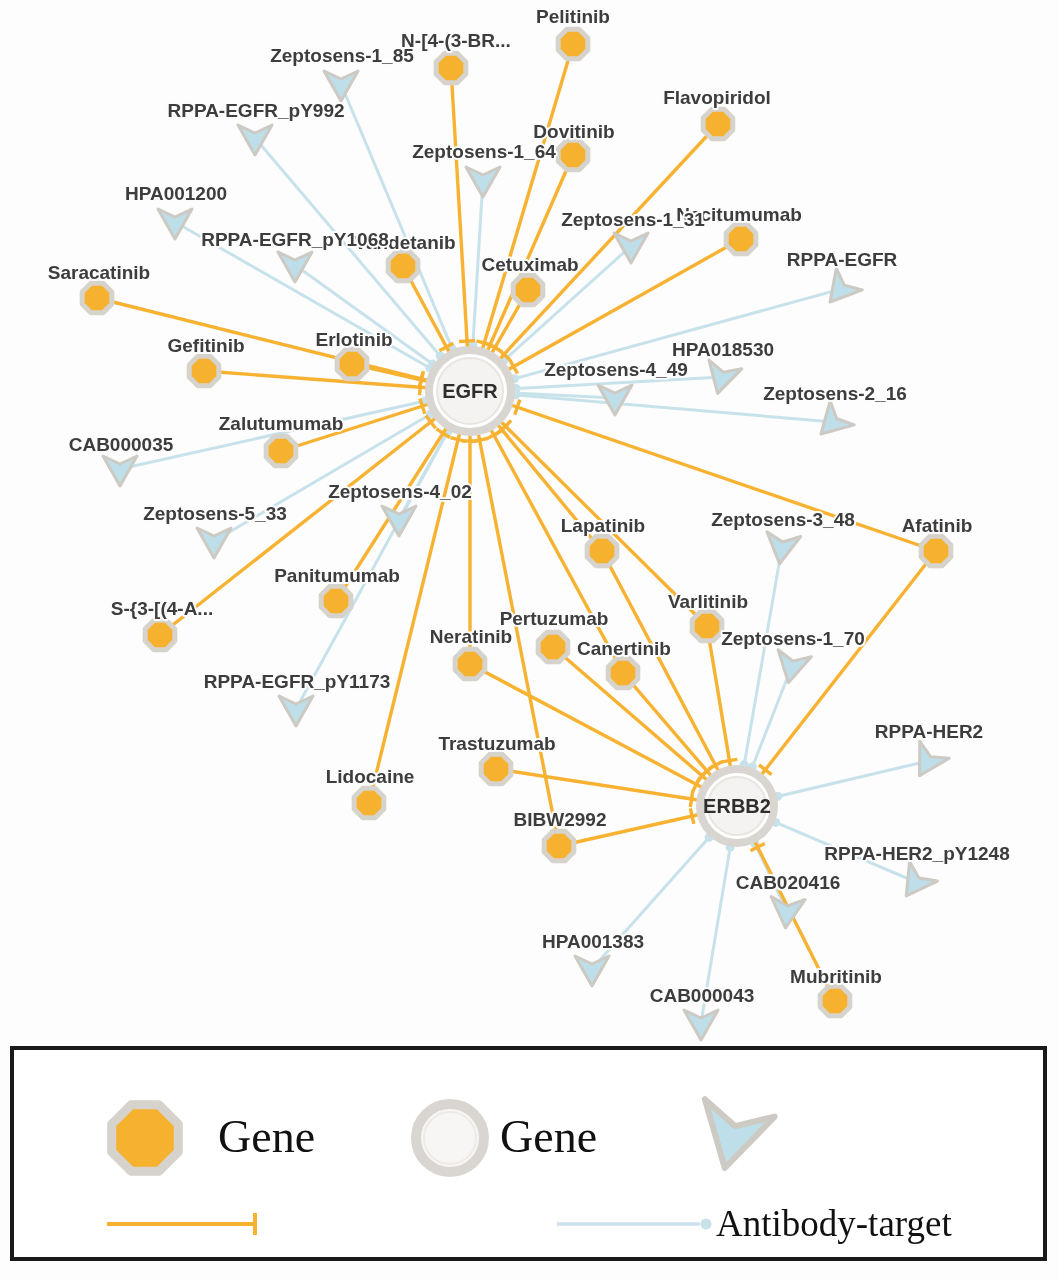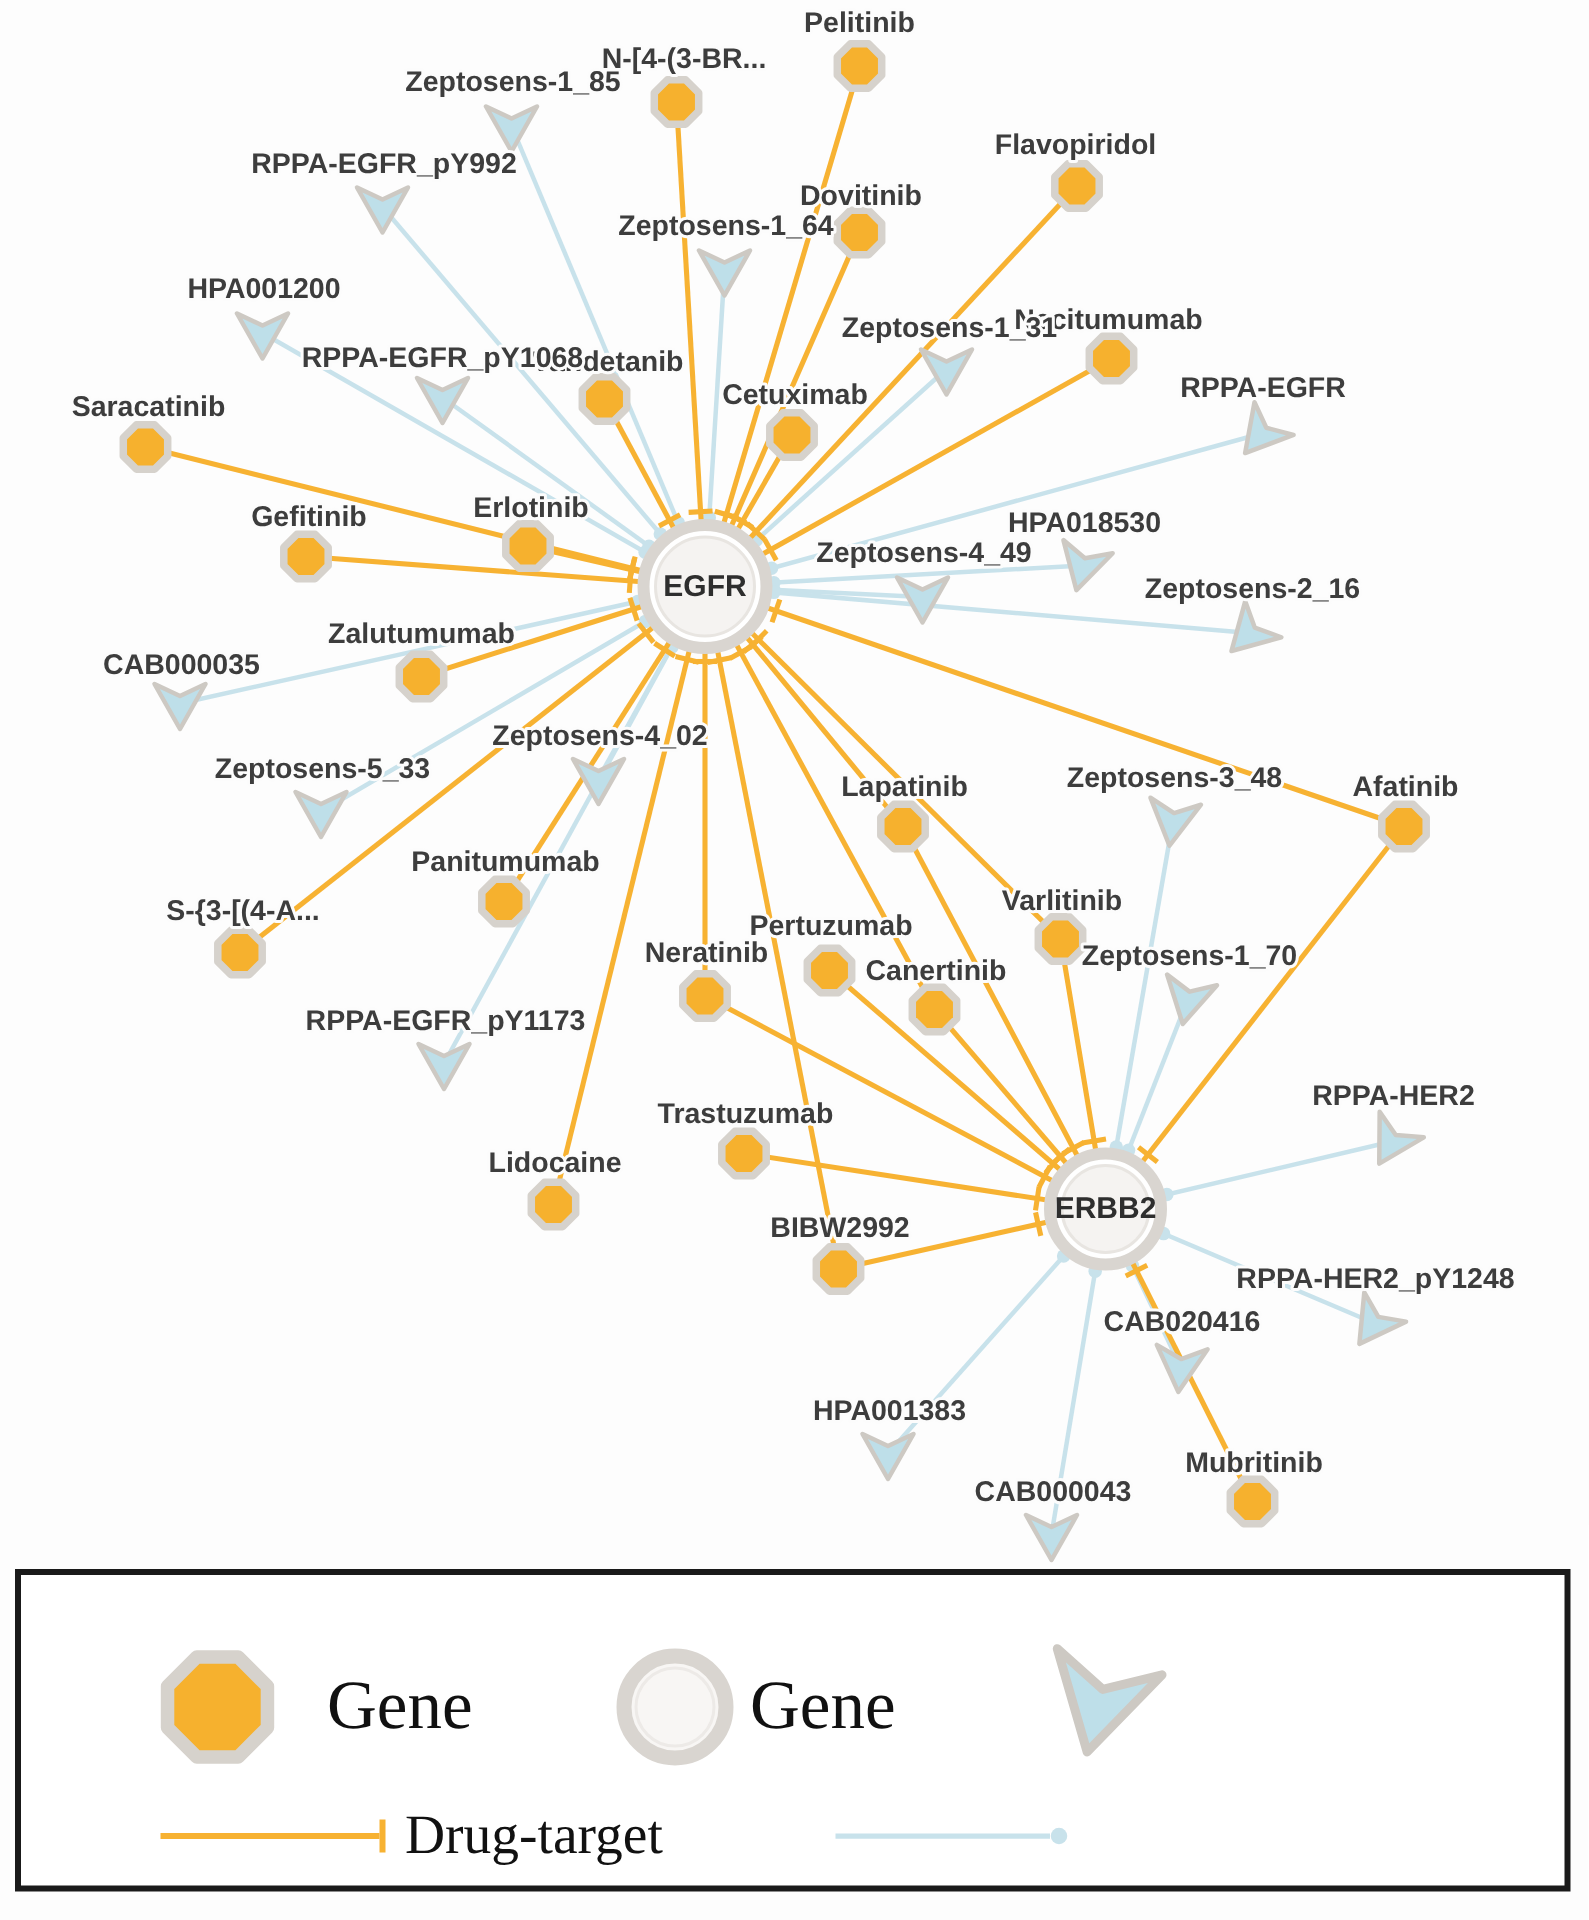--- a/index.html
+++ b/index.html
@@ -244,20 +244,20 @@
   <div class="legend-item-label" style="left:500px;top:1110px">Gene</div>
 
   <svg class="lg" style="left:683px;top:1085px" width="100" height="100" viewBox="-50 -50 100 100">
     <path d="M -36 -28 L 0 -9 L 36 -28 L 0 34 Z" transform="rotate(14)" stroke-width="6" stroke-linejoin="round" fill="#BEDFE9" stroke="#CDC9C3"></path>
   </svg>
 
   <svg class="lg" style="left:103px;top:1208px" width="165" height="32">
     <line x1="4" y1="16" x2="150" y2="16" stroke-width="4" stroke="#F7B232"></line>
     <line x1="152" y1="5" x2="152" y2="27" stroke-width="4" stroke="#F7B232"></line>
   </svg>
-  <div class="legend-edge-label" style="left:270px;top:1202px">Drug-target</div>
 
   <svg class="lg" style="left:553px;top:1208px" width="165" height="32">
     <line x1="4" y1="16" x2="147" y2="16" stroke-width="3.5" stroke="#C8E2EB"></line>
     <circle cx="153" cy="16" r="5.5" fill="#C8E2EB"></circle>
   </svg>
+  <div class="legend-edge-label" style="left:716px;top:1202px">Antibody-target</div>
 
 </div>
 
 </body></html>

